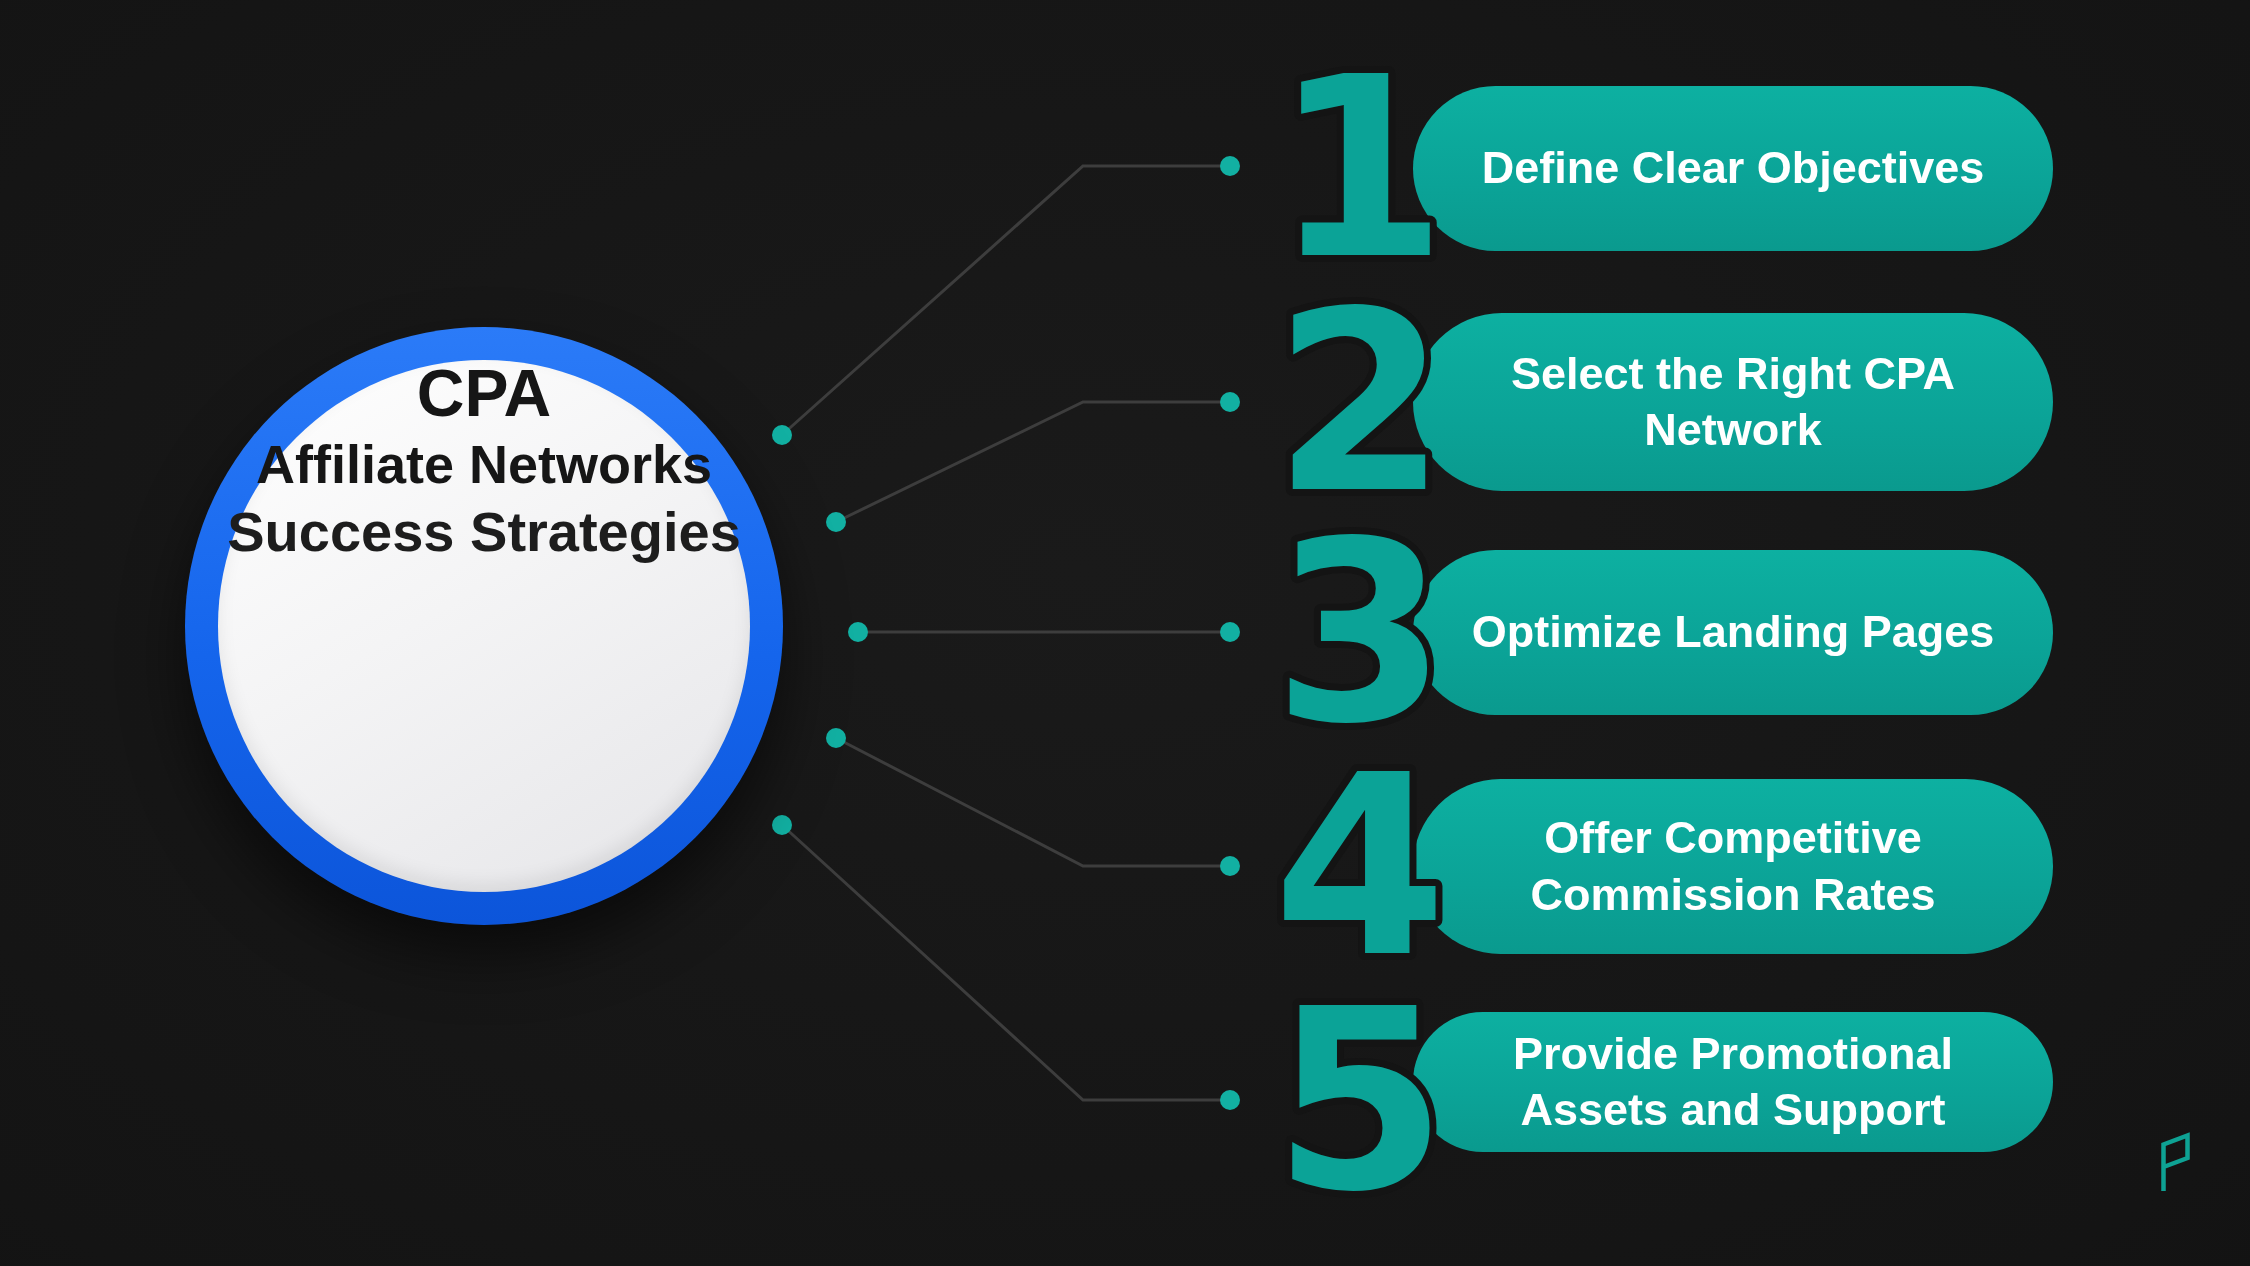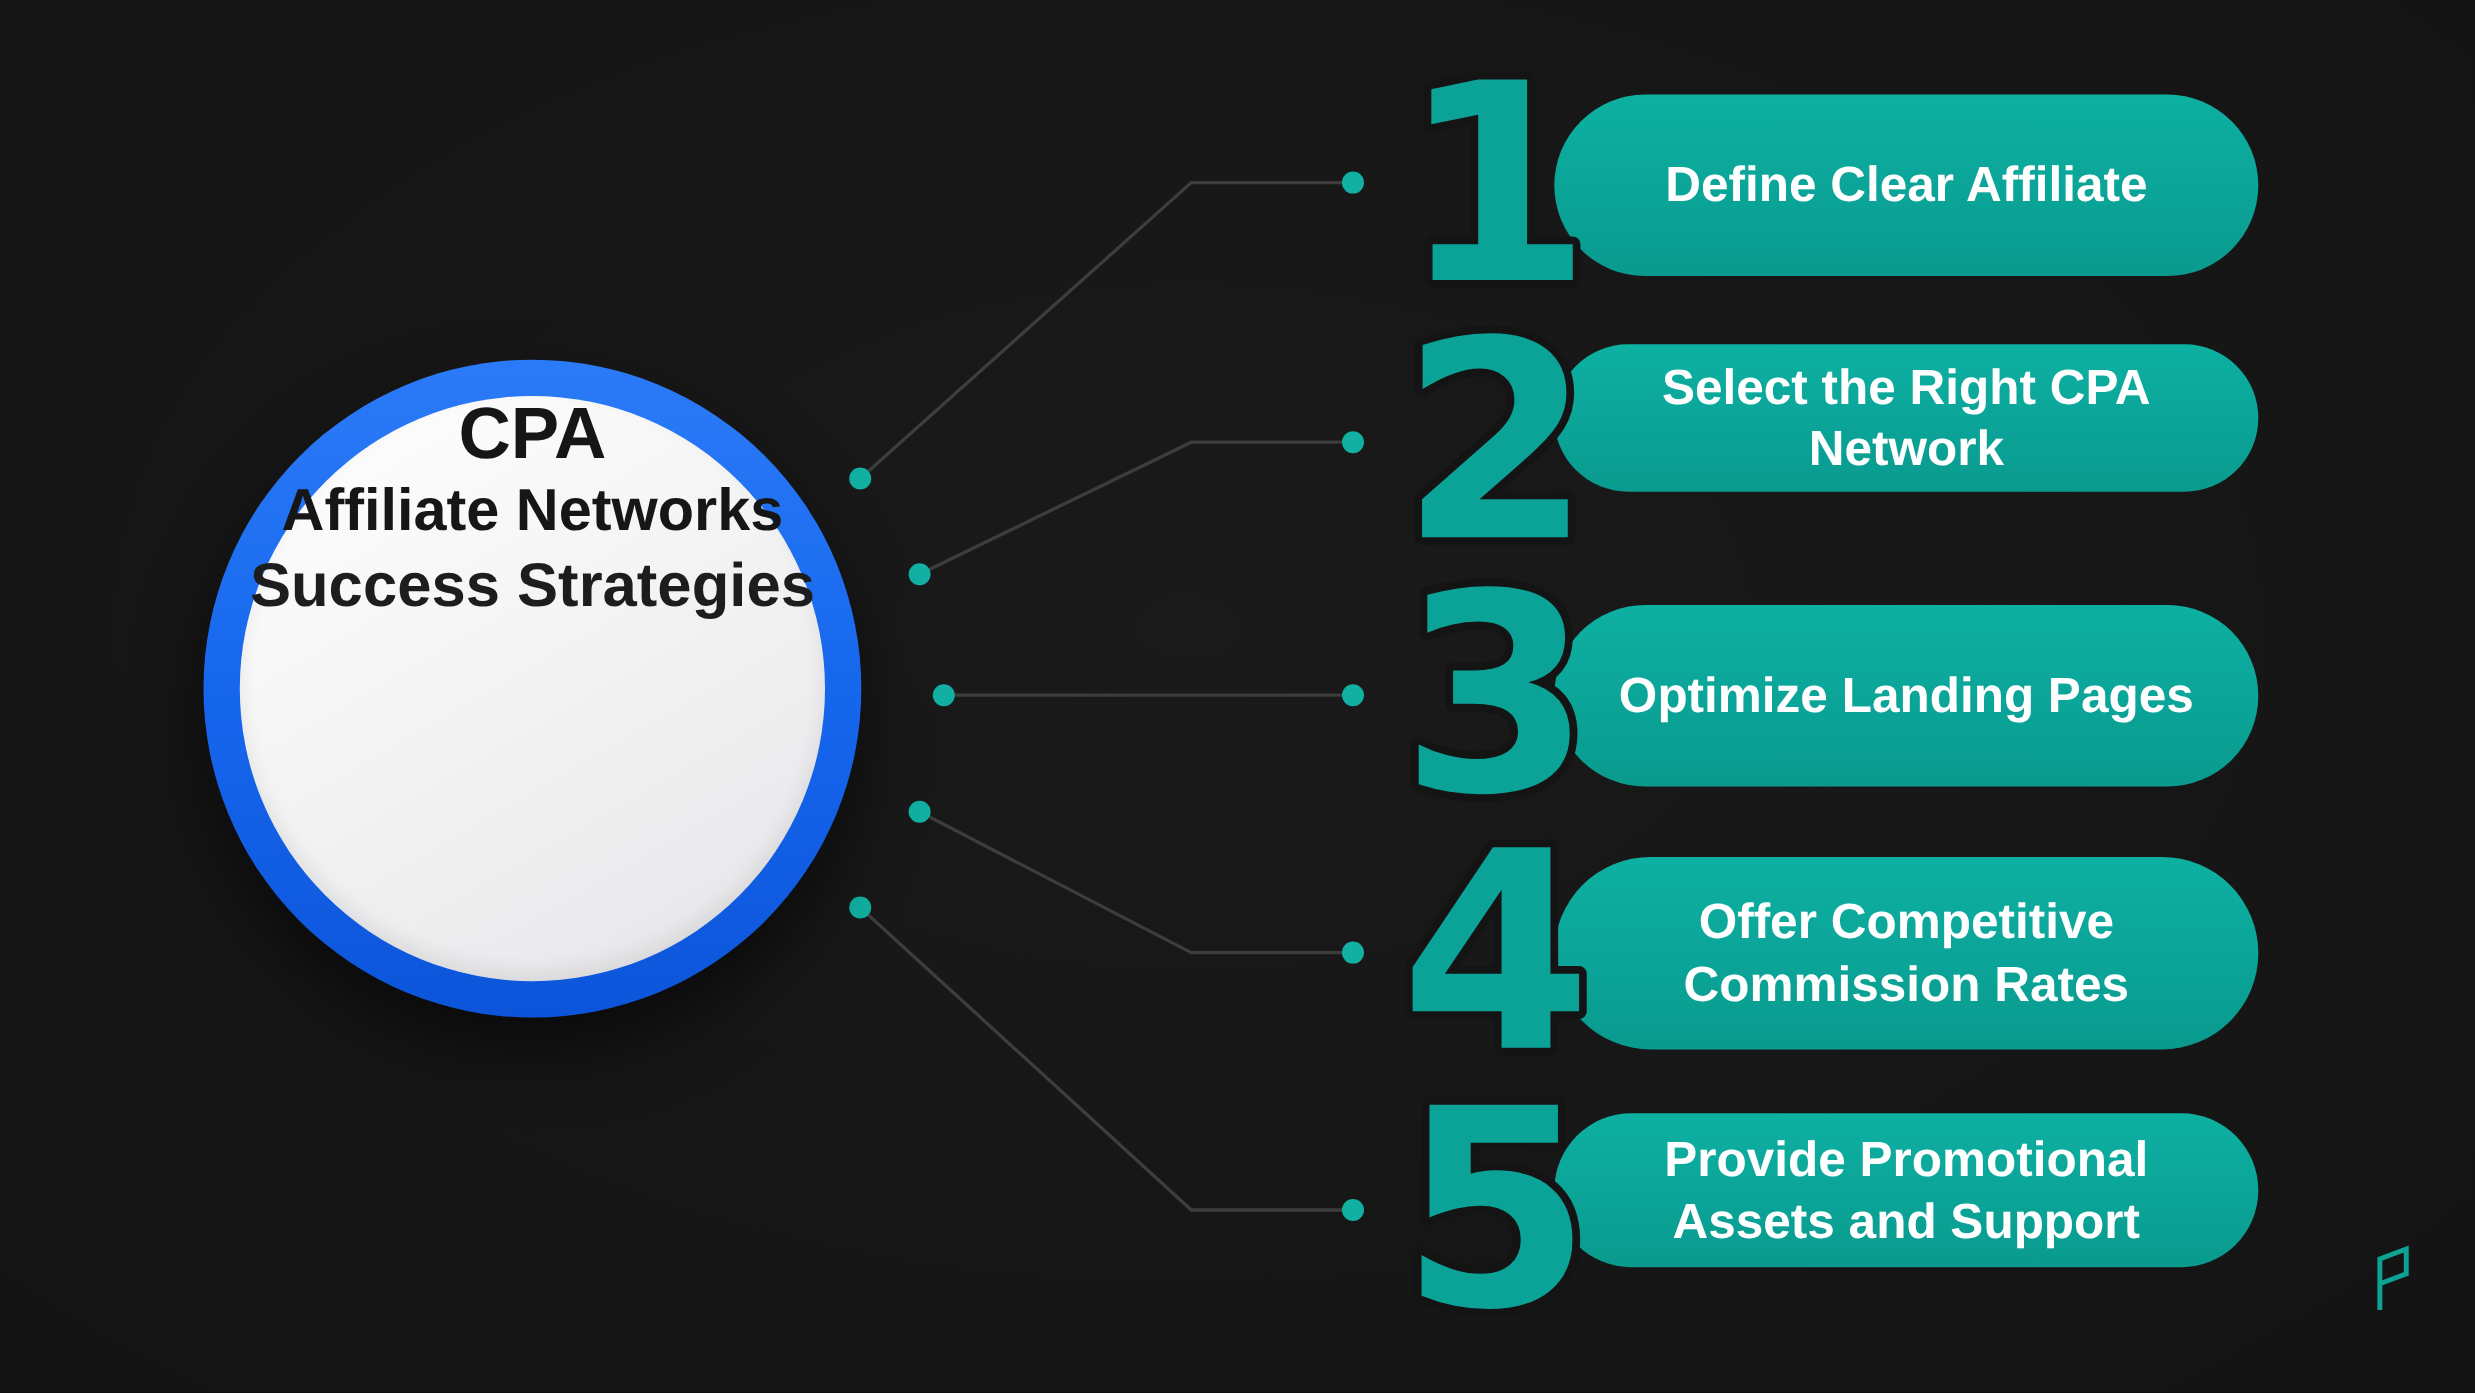--- a/index.html
+++ b/index.html
@@ -134,23 +134,23 @@
 
   <div class="circle-wrap">
     <div class="circle-inner">
       <div class="circle-title">CPA</div>
       <div class="circle-subtitle">Affiliate Networks</div>
       <div class="circle-tagline">Success Strategies</div>
     </div>
   </div>
 
   <div class="pill" style="top:86px;  height:165px;">
-    <div class="pill-label">Define Clear Affiliate</div>
+    <div class="pill-label">Define Clear Objectives</div>
   </div>
-  <div class="pill" style="top:313px; height:134px;">
+  <div class="pill" style="top:313px; height:178px;">
     <div class="pill-label">Select the Right CPA Network</div>
   </div>
   <div class="pill" style="top:779px; height:175px;">
     <div class="pill-label">Offer Competitive Commission Rates</div>
   </div>
   <div class="pill" style="top:550px; height:165px;">
     <div class="pill-label">Optimize Landing Pages</div>
   </div>
   <div class="pill" style="top:1012px; height:140px;">
     <div class="pill-label">Provide Promotional Assets and Support</div>

